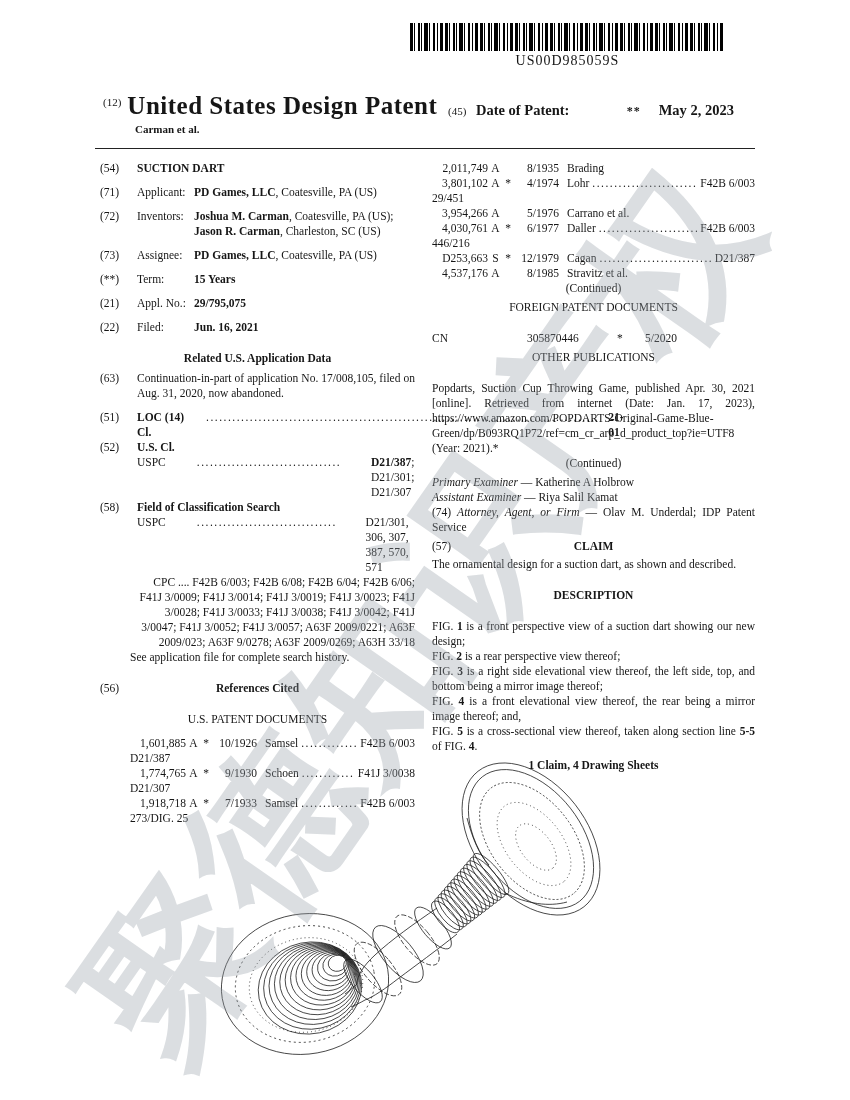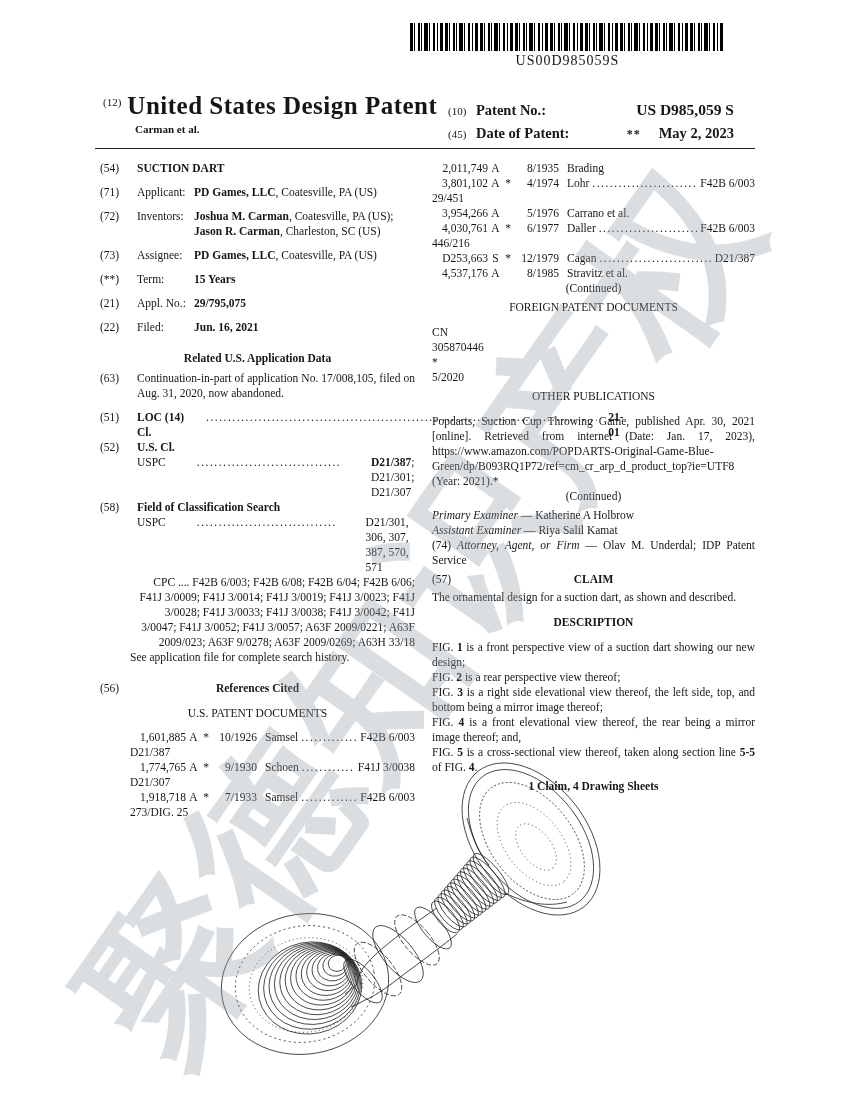--- a/index.html
+++ b/index.html
@@ -35,21 +35,21 @@
   
   .col{position:absolute;top:161px;font-size:11.5px;line-height:15px;z-index:1;}
   .col-left{left:100px;width:315px;}
   .col-right{left:432px;width:323px;}
   .frow{display:flex;}
   .fcode{width:37px;flex:none;}
   .flabel{width:57px;flex:none;}
   .fval{flex:1;}
   .flexline{flex:1;display:flex;align-items:baseline;gap:8px;}
   .mb9{margin-bottom:9px;} .mb16{margin-bottom:16px;} .mb5{margin-bottom:5px;}
-  .mt10{margin-top:10px;flex-direction:column;} .mt14{margin-top:4px;} .mt7{margin-top:7px;}
+  .mt10{margin-top:16px;} .mt14{margin-top:4px;} .mt7{margin-top:7px;}
   .chead{text-align:center;font-weight:bold;}
   .csub{text-align:center;}
   .dots{flex:1 1 auto;overflow:hidden;white-space:nowrap;margin:0 3px;}
   .dots::after{content:"...................................................................................................";letter-spacing:1.5px;}
   .subline{display:flex;align-items:baseline;padding-left:37px;gap:28px;}
   .cpc{padding-left:37px;text-align:right;}
   .note{padding-left:30px;}
   .just{text-align:justify;}
   
   .refs{padding-left:0;}
@@ -84,25 +84,20 @@
     <div class="barcode-bars"></div>
     <div class="barcode-text">US00D985059S</div>
   </div>
 
   <div class="hdr-left">
     <span class="hdr-kind">(12)</span><span class="hdr-title">United States Design Patent</span>
     <div class="hdr-author">Carman et al.</div>
   </div>
 
   <div class="hdr-right">
-    <div class="hr-row">
-      <span class="h-code">(10)</span>
-      <span class="h-label">Patent No.:</span>
-      <span class="h-val">US D985,059 S</span>
-    </div>
     <div class="hr-row">
       <span class="h-code">(45)</span>
       <span class="h-label">Date of Patent:</span>
       <span class="h-stars">**</span>
       <span class="h-val2">May 2, 2023</span>
     </div>
   </div>
 
   <div class="rule"></div>
 

